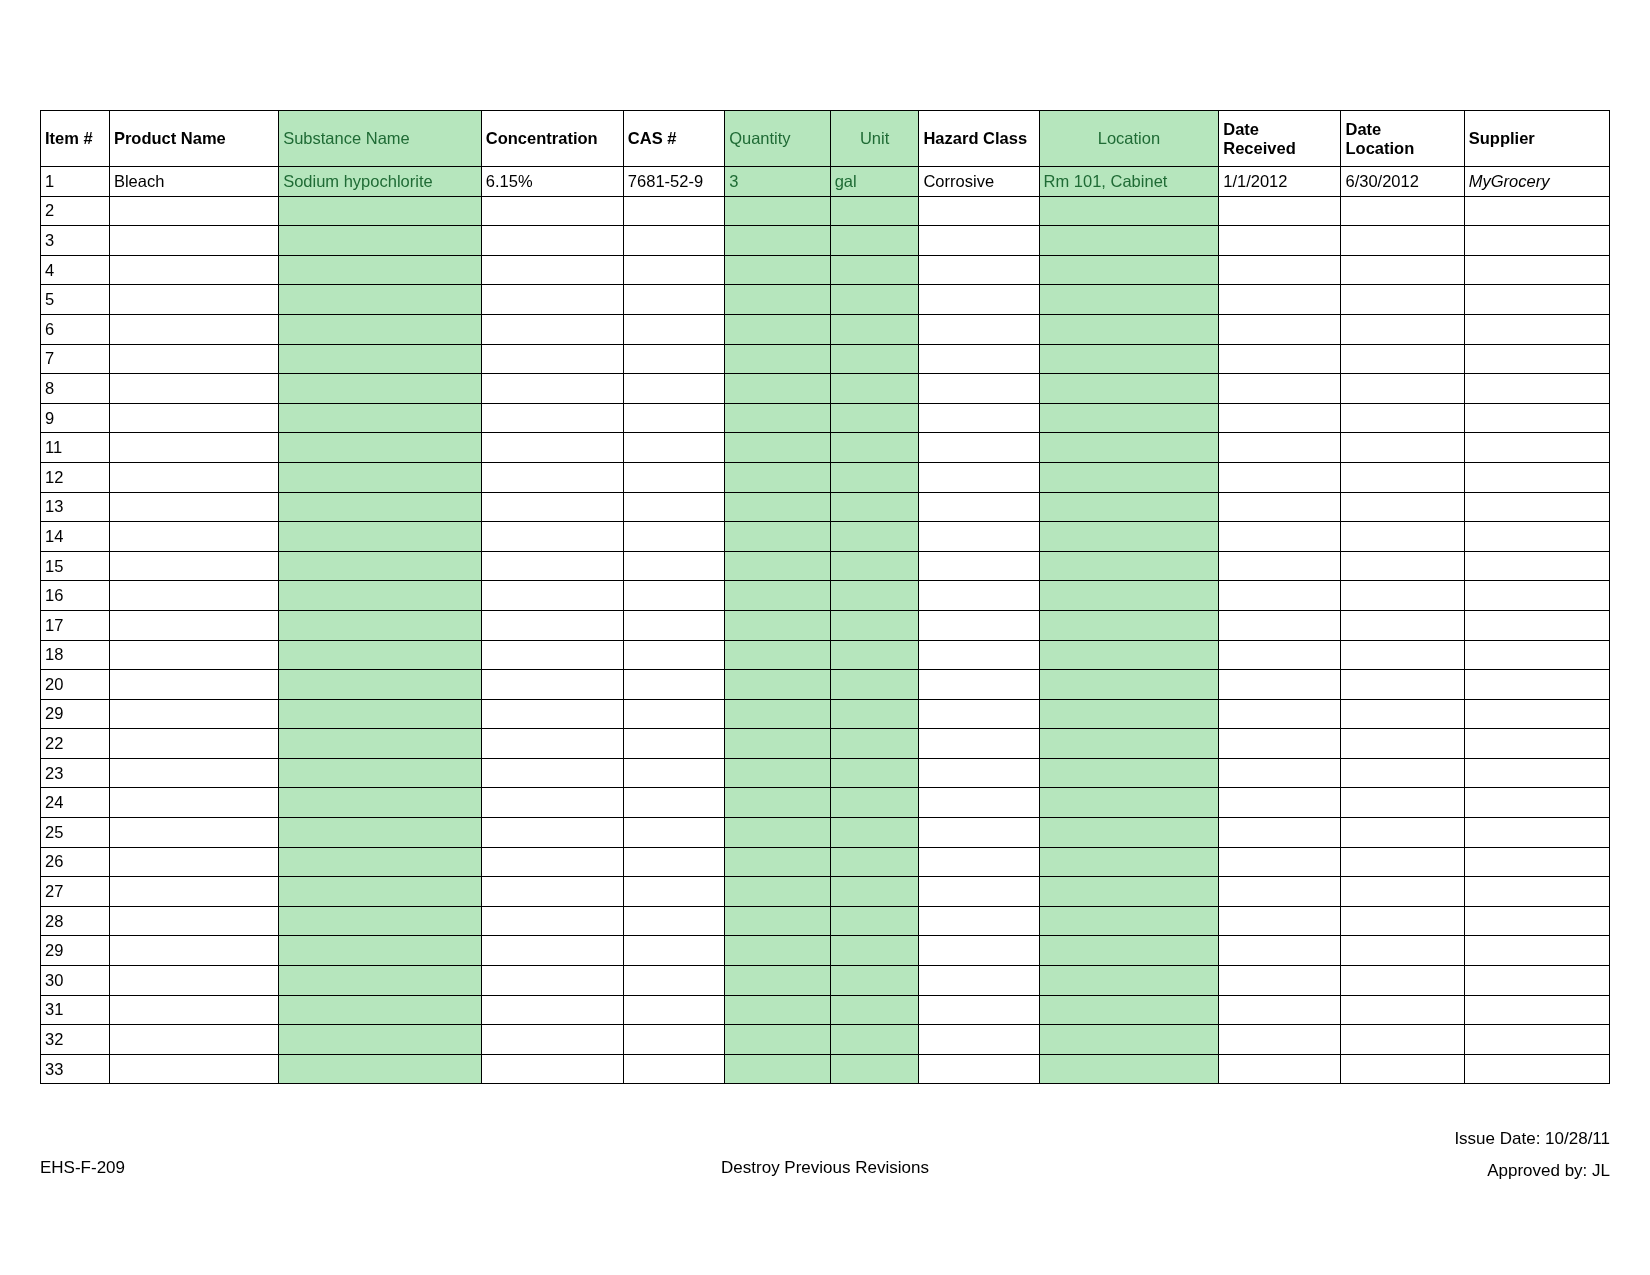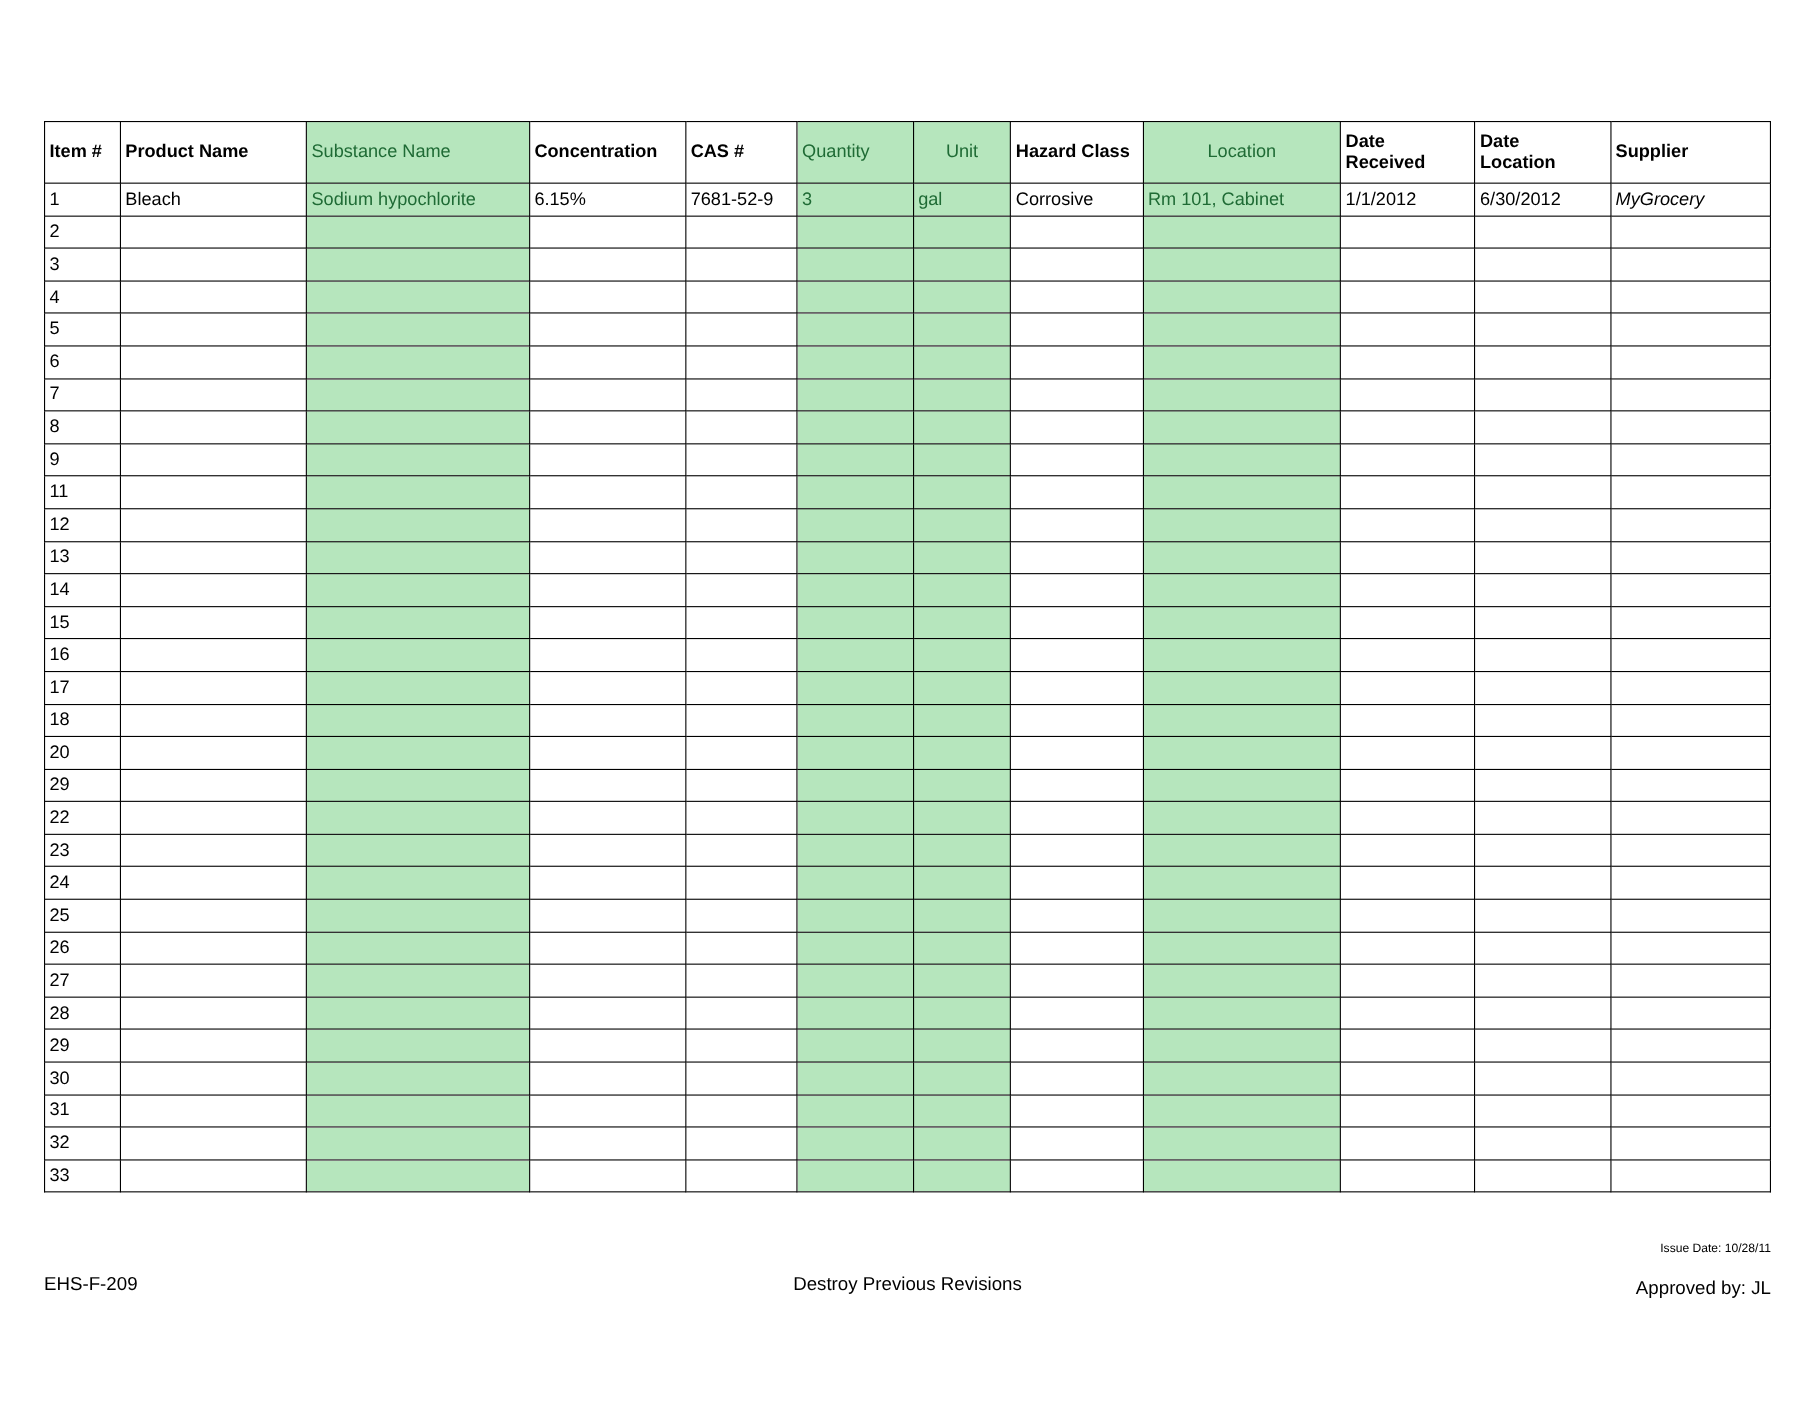--- a/index.html
+++ b/index.html
@@ -101,21 +101,21 @@
     left: 0;
     top: 38px;
     width: 1650px;
     text-align: center;
     font-size: 17px;
   }
   .footer .issue-date {
     position: absolute;
     right: 40px;
     top: 9px;
-    font-size: 11px;
+    font-size: 17px;
     text-align: right;
   }
   .footer .approved {
     position: absolute;
     right: 40px;
     top: 41px;
     font-size: 17px;
     text-align: right;
   }
   .hdr-two-line {

